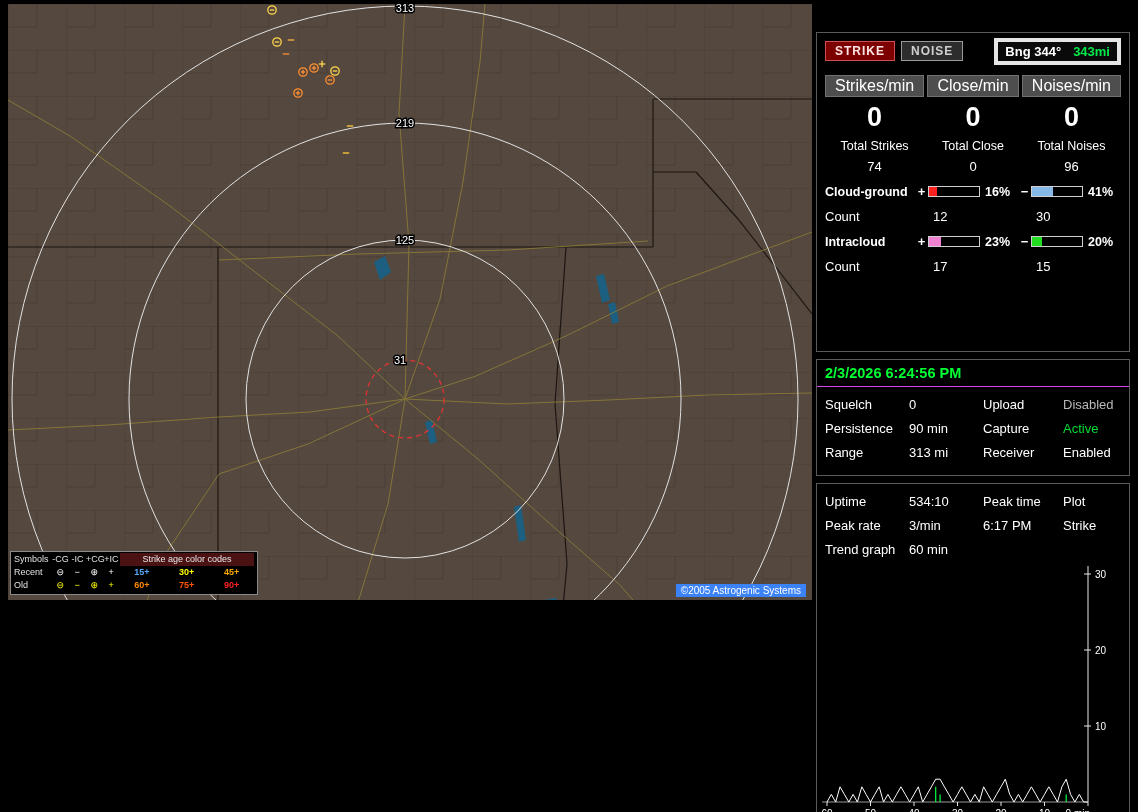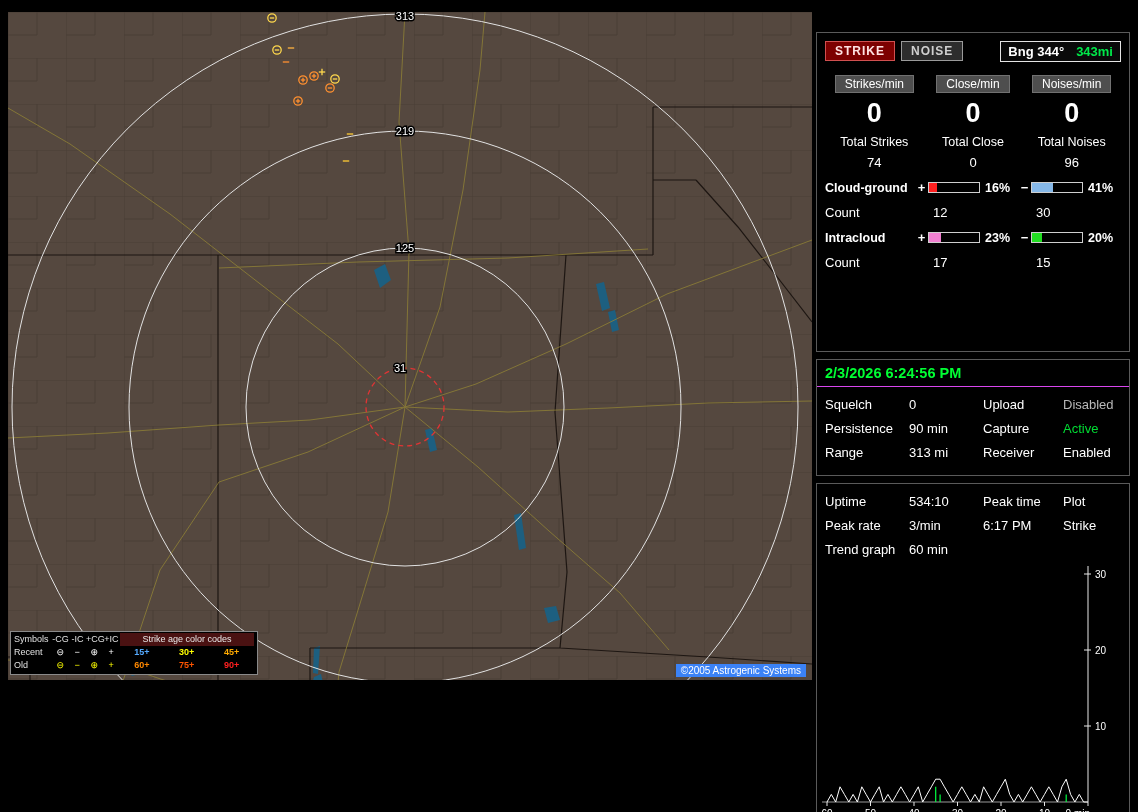--- a/index.html
+++ b/index.html
@@ -3,21 +3,21 @@
 <meta charset="utf-8">
 <style>
   * { margin:0; padding:0; box-sizing:border-box; }
   html,body { background:#000; }
   body {
     width:1138px; height:812px; position:relative; overflow:hidden;
     font-family:"Liberation Sans", sans-serif; color:#fff;
   }
   
   #map {
-    position:absolute; left:8px; top:12px; width:804px; height:668px;
+    position:absolute; left:8px; top:4px; width:804px; height:596px;
     background:#55483f; overflow:hidden;
   }
   #map-svg { position:absolute; left:0; top:0; width:804px; height:796px; display:block; }
   #legend {
     position:absolute; left:2px; bottom:5px; width:248px;
     background:#000; border:1px solid #8a8a8a;
     font-size:9px; color:#e0e0e0; padding:1px 3px 2px 3px; line-height:13px;
   }
   .lg-row { display:flex; align-items:center; height:13px; white-space:nowrap; }
   .lg-label { width:38px; }
@@ -35,26 +35,26 @@
   }
   .sec { border:1px solid #5a5a5a; background:#000; }
   #sec1 { height:320px; padding:6px 8px; }
   #sec2 { height:117px; }
   #sec3 { flex:1; position:relative; }
   .btnrow { display:flex; align-items:center; gap:6px; height:24px; }
   .btn { font-size:12px; font-weight:bold; padding:2px 9px; border:1px solid; cursor:pointer;
          font-family:"Liberation Sans",sans-serif; letter-spacing:1px; }
   .btn-strike { color:#ffe2e2; background:#7d0000; border-color:#d05050; }
   .btn-noise  { color:#d0d0d0; background:#2d2d2d; border-color:#9a9a9a;padding-left:9px; }
-  .bng { margin-left:auto; border:1px solid #e5e5e5; background:#0a0a0a;
+  .bng { margin-left:auto; border:4px solid #e5e5e5; background:#0a0a0a;
          padding:2px 7px; font-weight:bold; display:flex; gap:12px; font-size:13px; }
   .bng .dist { color:#00e84a; }
   .rates { display:flex; margin-top:12px; }
   .rate { flex:1; display:flex; flex-direction:column; align-items:center; }
-  .chip { background:#4e4e4e; color:#fff; font-size:12px; padding:1px 9px;
+  .chip { background:#4e4e4e; color:#fff; font-size:16px; padding:1px 9px;
           border:1px solid #717171; cursor:pointer; }
   .bigzero { font-size:27px; font-weight:bold; margin:5px 0 6px 0; }
   .tlabel { font-size:12.5px; }
   .tvalue { font-size:13px; margin-top:6px; }
   .dist-title { margin-top:44px; color:#c9c9c9; border-bottom:1px solid #5a5a5a;
                 padding-bottom:3px; font-size:12.5px; }
   .drow { display:grid; grid-template-columns:90px 13px 52px 38px 13px 52px 36px;
           align-items:center; margin-top:10px; height:15px; }
   .dlabel { font-weight:bold; font-size:12.5px; }
   .sign { text-align:center; font-weight:bold; }

